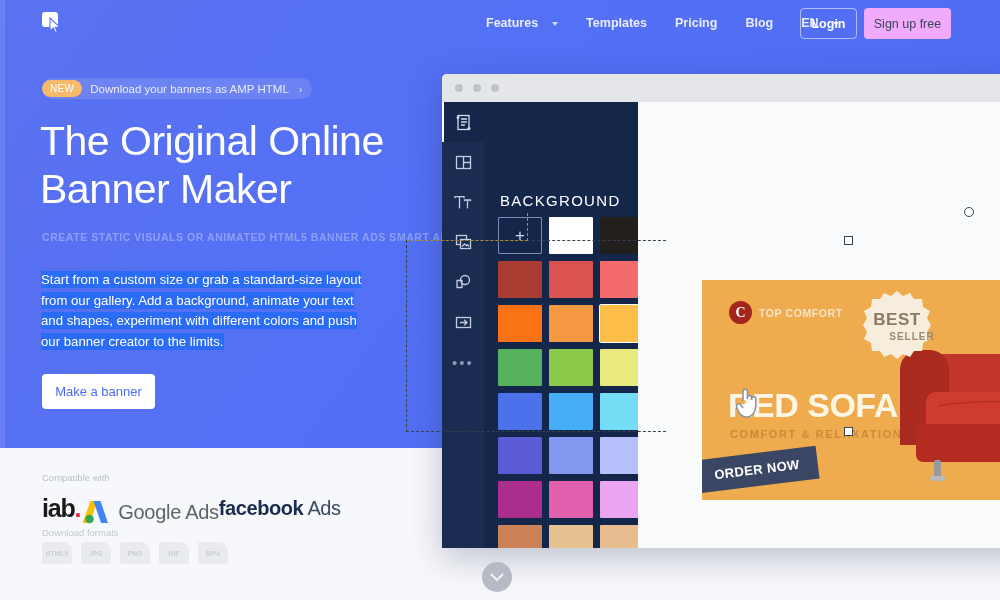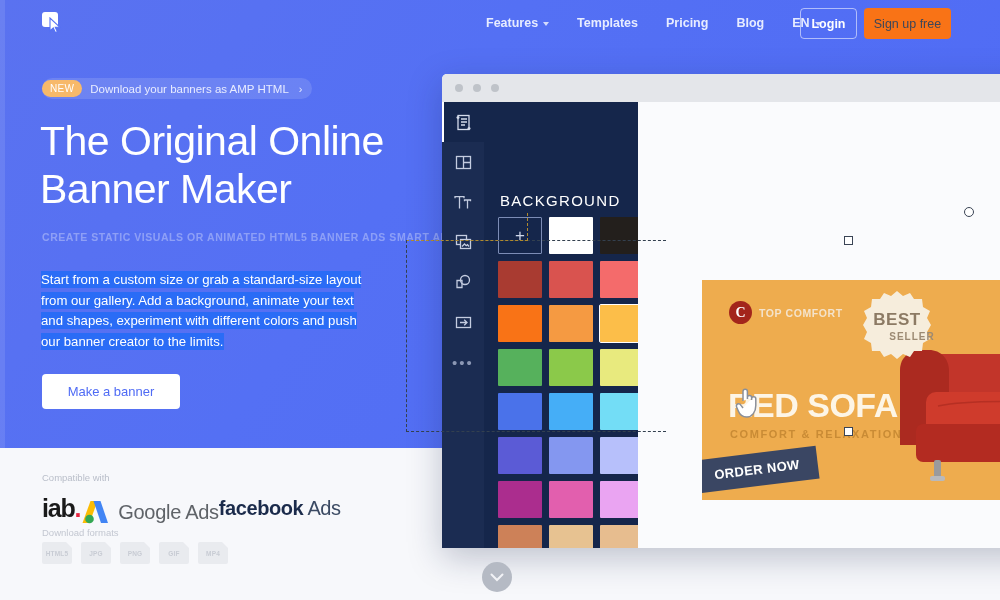--- a/index.html
+++ b/index.html
@@ -26,36 +26,36 @@
   .logo-mark .sq {
     position:absolute; left:0; top:1px; width:16px; height:15px;
     background:#fff; border-radius:3px 3px 0 3px;
   }
   .logo-mark .cur { position:absolute; left:7px; top:6px; }
   .logo-text { color:#fff; font-size:20px; font-weight:700; letter-spacing:-.4px; }
 
   .nav-links { position:absolute; left:472px; top:16px; display:flex; align-items:center; gap:0; }
   .nav-link {
     color:#e7ecff; font-size:12.5px; font-weight:600;
-    padding:0 14px; display:flex; align-items:center; gap:5px; cursor:pointer;
+    padding:0 14px; display:flex; align-items:center; gap:14px; cursor:pointer;
     white-space:nowrap;
   }
   .caret { display:inline-block; width:0;height:0;
     border-left:3.5px solid transparent; border-right:3.5px solid transparent;
     border-top:4px solid rgba(255,255,255,.75); margin-top:2px; }
   .btn-login {
     position:absolute; left:800px; top:8px; width:57px; height:31px;
     border:1px solid rgba(255,255,255,.55); border-radius:4px;
     color:#fff; font-size:12.5px; font-weight:600;
     display:flex; align-items:center; justify-content:center; cursor:pointer;
     background:transparent;
   }
   .btn-signup {
     position:absolute; left:864px; top:8px; width:87px; height:31px;
-    background:#f97316; border-radius:4px; color:#3d4659; font-size:12.5px; font-weight:500;
+    background:#f0abfc; border-radius:4px; color:#3d4659; font-size:12.5px; font-weight:500;
     display:flex; align-items:center; justify-content:center; cursor:pointer;
     white-space:nowrap;
   }
 
   
   .badge-row {
     position:absolute; left:42px; top:78px; height:21px;
     background: rgba(255,255,255,.13); border-radius:11px;
     display:flex; align-items:center; padding:0 10px 0 0; gap:8px;
   }
@@ -78,21 +78,21 @@
   }
   .body-copy {
     position:absolute; left:41px; top:270px; width:332px;
     font-size:13.2px; line-height:20.6px; font-weight:500; color:#fff;
   }
   .body-copy span.sel {
     background:#2a6cf6; color:#fff; box-decoration-break:clone;
     -webkit-box-decoration-break:clone; padding:1px 0;
   }
   .btn-make {
-    position:absolute; left:42px; top:374px; width:138px; height:35px;
+    position:absolute; left:42px; top:374px; width:113px; height:35px;
     background:#fff; border-radius:4px; color:#4f6bf5;
     font-size:13px; font-weight:500;
     display:flex; align-items:center; justify-content:center; cursor:pointer;
   }
 
   
   .bottom {
     position:absolute; left:0; top:448px; width:1000px; height:152px;
     background:#f7f8fb;
   }

